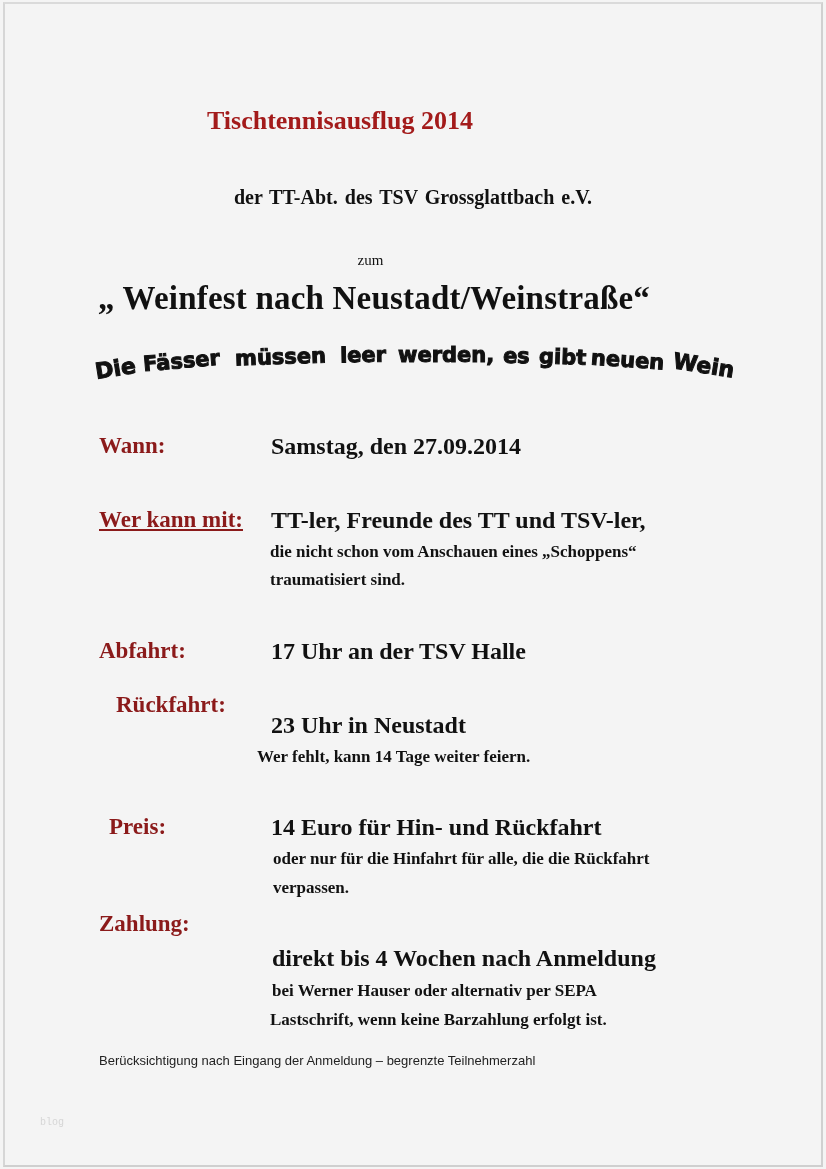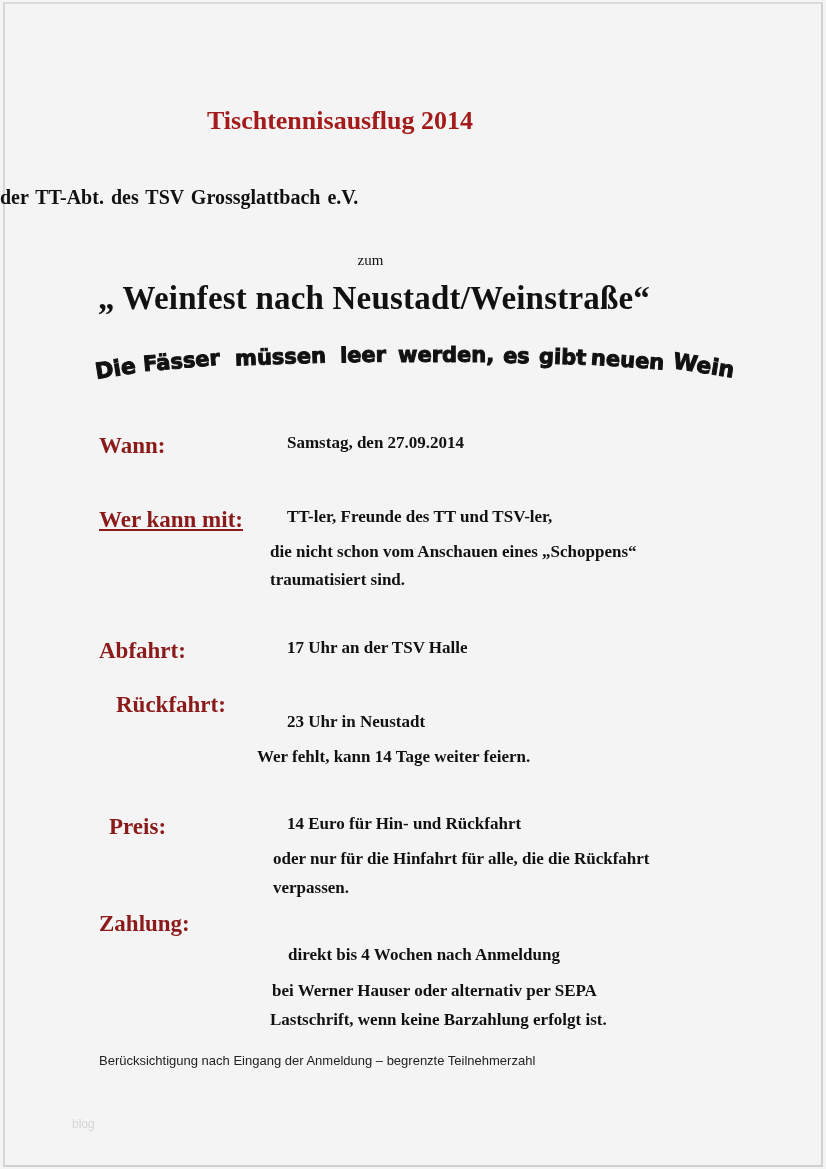--- a/index.html
+++ b/index.html
@@ -14,49 +14,49 @@
       border-left:2px solid #d6d6d6; border-top:2px solid #dadada;
       border-right:2px solid #d0d0d0; border-bottom:2px solid #cfcfcf;
       box-sizing:border-box;
     }
     .abs { position:absolute; white-space:nowrap;text-align:center; }
     .title {
       left:0; width:680px; top:106px; text-align:center;
       font-size:26px; font-weight:bold; color:var(--title-red);
     }
     .subtitle {
-      left:0; width:826px; top:186px; text-align:left;
+      left:0; width:826px; top:186px; text-align:center;
       font-size:20px; font-weight:bold; word-spacing:2px;
     }
     .zum {
       left:0; width:741px; top:252px; text-align:center; font-size:15px;
     }
     .event {
       left:98px; top:280px; font-size:33px; font-weight:bold; letter-spacing:0.2px;
     }
     .wordart {
       left:95px; top:340px; width:640px; height:46px;
       font-family:"DejaVu Sans", "Liberation Sans", sans-serif;
       font-weight:bold; font-size:21px; color:#111;
       -webkit-text-stroke:1px #111;
     }
     .wordart span { position:absolute; display:inline-block; white-space:nowrap; }
     .label {
       left:99px; font-size:23px; font-weight:bold; color:var(--label-red);
     }
-    .value { left:271px; font-size:17px; font-weight:bold;margin-left:16px; }
+    .value { left:271px; font-size:24px; font-weight:bold; }
     .note { font-size:17px; font-weight:bold; }
     .footer {
       left:99px; top:1053px;
       font-family:"Liberation Sans", "DejaVu Sans", sans-serif;
       font-size:13px; color:#222;
     }
     .watermark {
-      left:40px; top:1117px; font-family:Liberation Sans, sans-serif;
-      font-size:12px; color:#d6d6d6;margin-left:32px;
+      left:40px; top:1117px; font-family:Liberation Mono, monospace;
+      font-size:10px; color:#d6d6d6;
     }
   </style>
 </head>
 <body>
 
 <div class="page-frame"></div>
 
 <div class="abs title">Tischtennisausflug 2014</div>
 <div class="abs subtitle">der  TT-Abt. des TSV Grossglattbach e.V.</div>
 <div class="abs zum">zum</div>

